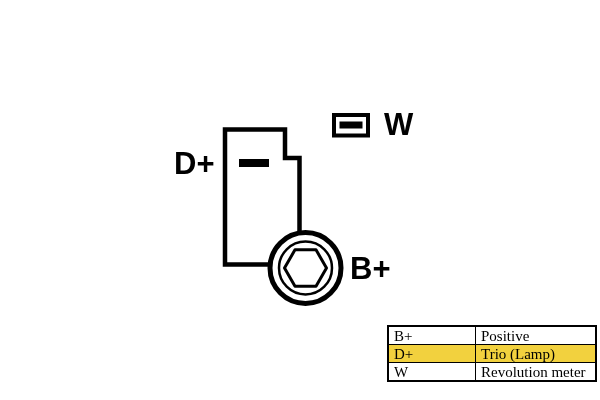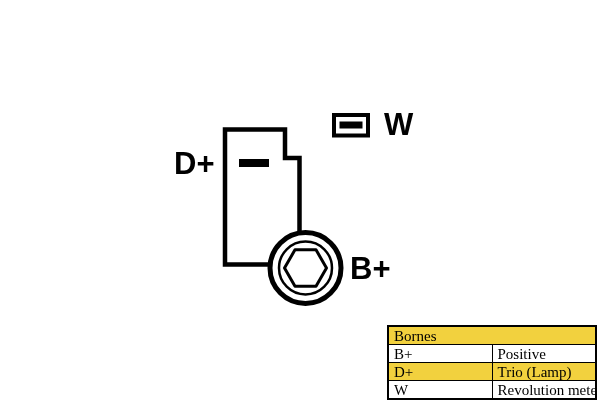--- a/index.html
+++ b/index.html
@@ -69,23 +69,20 @@
       <polygon points="326.5,268 316,249.8 295,249.8 284.5,268 295,286.2 316,286.2" fill="none" stroke="#000000" stroke-width="3" stroke-linejoin="round"></polygon>
     </g>
   </svg>
 
   <div class="terminal-label" id="label-dplus">D+</div>
   <div class="terminal-label" id="label-w">W</div>
   <div class="terminal-label" id="label-bplus">B+</div>
 
   <table class="pin-table">
     <tbody>
-        <tr class="highlight">
-      <td colspan="2">Bornes</td>
-    </tr>
     <tr>
       <td class="col-terminal">B+</td>
       <td>Positive</td>
     </tr>
     <tr class="highlight">
       <td class="col-terminal">D+</td>
       <td>Trio (Lamp)</td>
     </tr>
     <tr>
       <td class="col-terminal">W</td>

